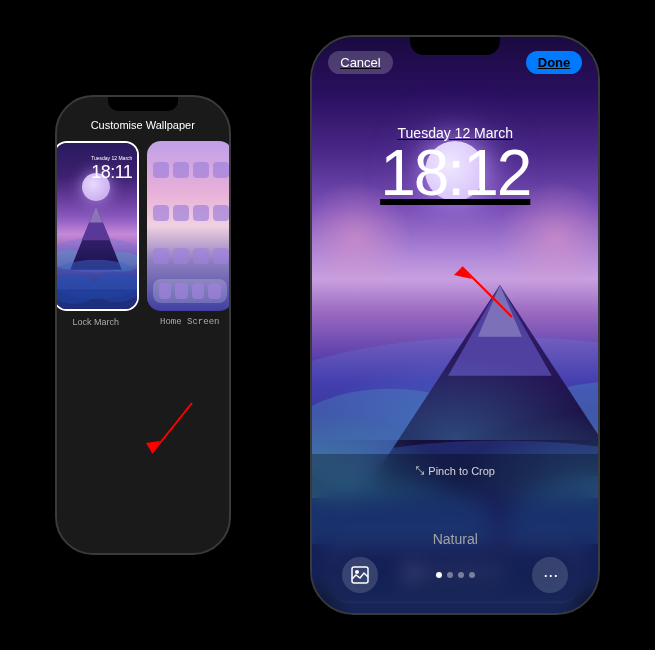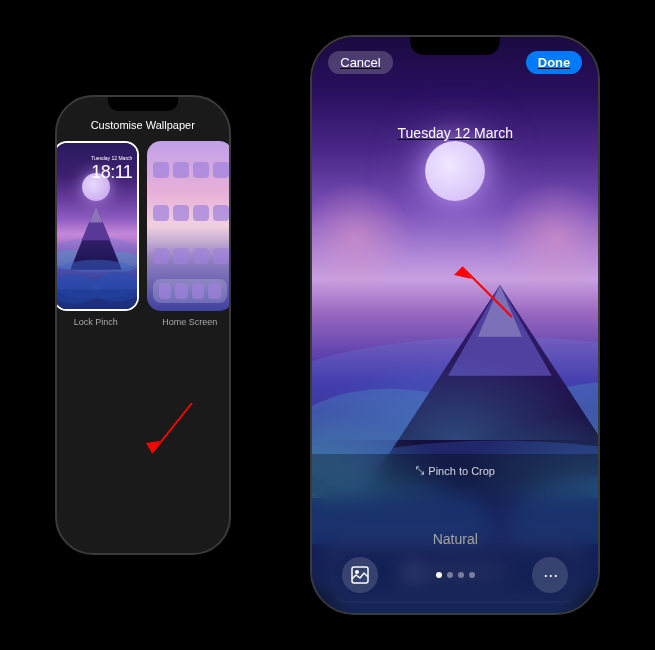--- a/index.html
+++ b/index.html
@@ -222,21 +222,21 @@
       border: none;
       border-radius: 14px;
       padding: 4px 12px;
       font-size: 13px;
       cursor: pointer;
       z-index: 25;
     }
 
     .btn-done {
       background: #007AFF;
-      color: #fef9c3;
+      color: #000000;
       border: none;
       border-radius: 14px;
       padding: 4px 12px;
       font-size: 13px;
       font-weight: 600;
       cursor: pointer;
       z-index: 25;
     }
 
     
@@ -517,24 +517,24 @@
 
               <polygon points="43,5 50,22 36,22" fill="rgba(255,255,255,0.3)"></polygon>
 
               <ellipse cx="43" cy="80" rx="50" ry="20" fill="rgba(60,100,200,0.5)"></ellipse>
               <ellipse cx="20" cy="90" rx="25" ry="15" fill="rgba(40,80,180,0.6)"></ellipse>
               <ellipse cx="65" cy="88" rx="25" ry="15" fill="rgba(40,80,180,0.6)"></ellipse>
               <rect x="0" y="90" width="86" height="20" fill="rgba(30,60,150,0.7)"></rect>
             </svg>
           </div>
         </div>
-        <div class="screen-label">Lock Pinch</div>
+        <div class="screen-label">Lock March</div>
       </div>
 
-      <div style="display:flex;flex-direction:column;align-items:center;">
+      <div style="display:flex;flex-direction:column;align-items:center;font-family:Liberation Mono, monospace;">
         <div class="screen-mini">
           <div class="home-bg">
             <div class="app-grid">
               <div class="app-icon-mini"></div>
               <div class="app-icon-mini"></div>
               <div class="app-icon-mini"></div>
               <div class="app-icon-mini"></div>
               <div class="app-icon-mini"></div>
               <div class="app-icon-mini"></div>
               <div class="app-icon-mini"></div>
@@ -595,20 +595,21 @@
     <div class="right-content">
 
       <div class="right-top-bar">
         <div class="right-notch"></div>
         <button class="btn-cancel">Cancel</button>
         <button class="btn-done">Done</button>
       </div>
 
       <div class="right-date-area">
         <div class="right-date">Tuesday 12 March</div>
+        <div class="right-time">18:12</div>
       </div>
 
       <div class="widget-area" style="margin-top:8px;">
         <span class="plus-circle">+</span>
         <span class="add-widgets-text">ADD WIDGETS</span>
       </div>
 
       <svg style="position:absolute;top:210px;left:120px;z-index:15;" width="100" height="80">
         <line x1="80" y1="70" x2="30" y2="20" stroke="red" stroke-width="2"></line>
         <polygon points="30,20 40,32 22,28" fill="red"></polygon>

